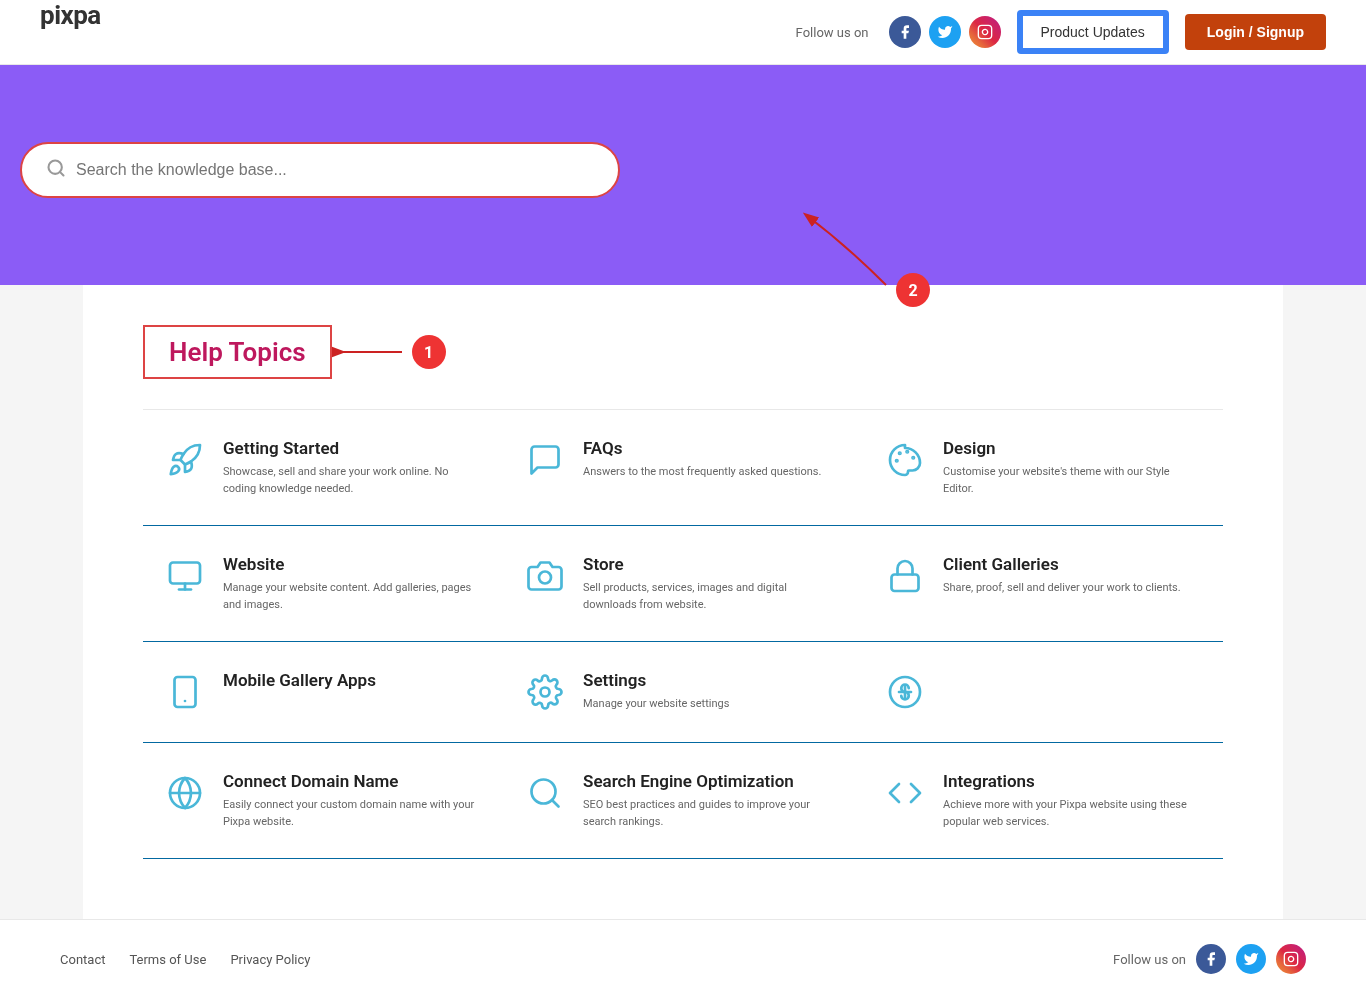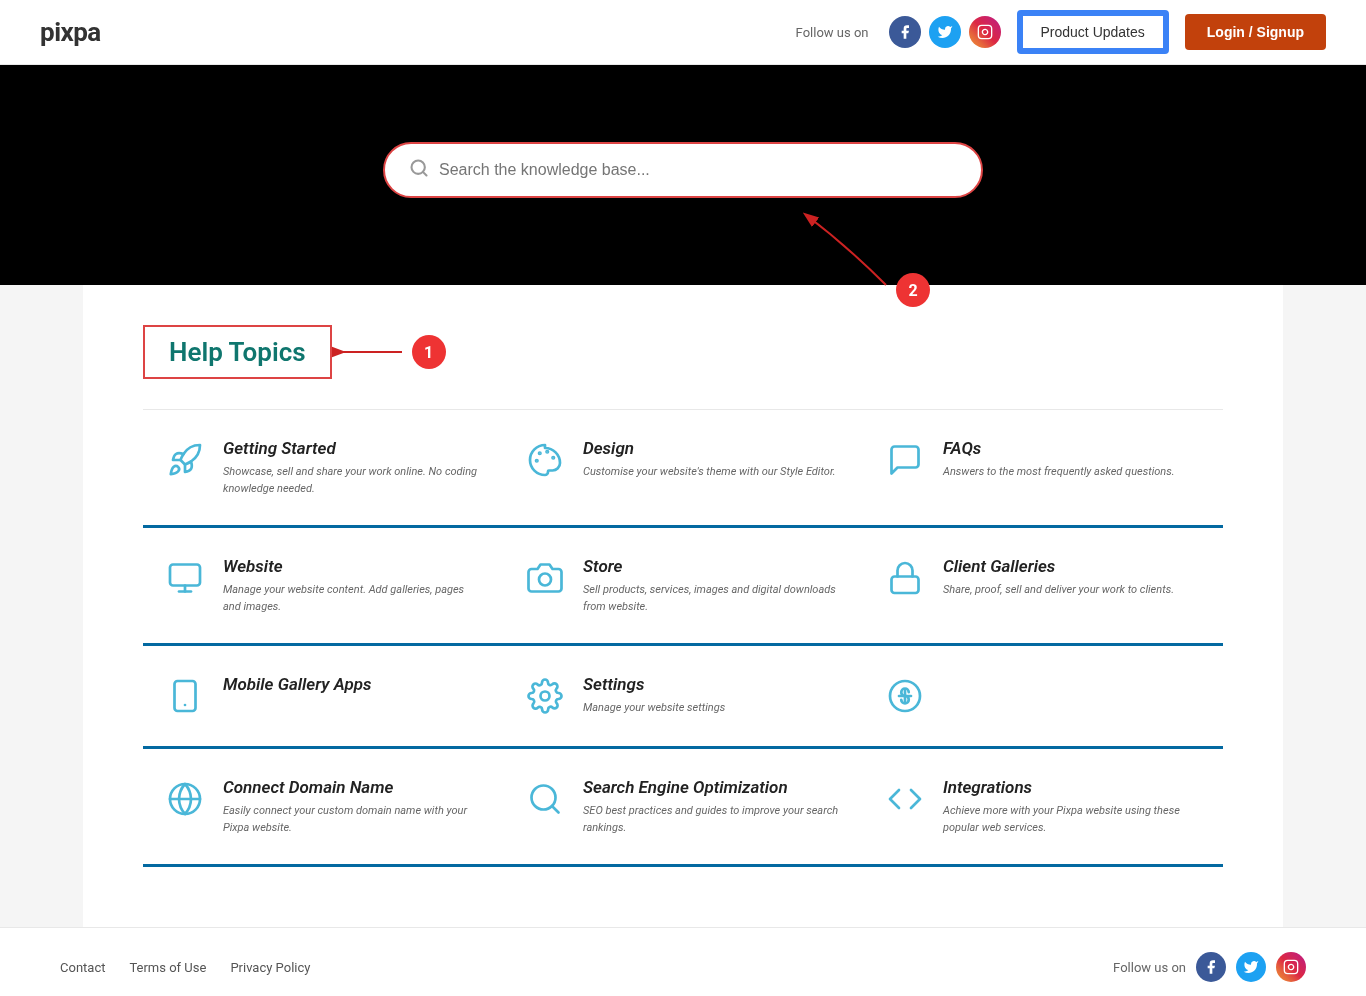--- a/index.html
+++ b/index.html
@@ -5,21 +5,20 @@
     * { margin: 0; padding: 0; box-sizing: border-box; }
     body { font-family: -apple-system, BlinkMacSystemFont, 'Segoe UI', Roboto, sans-serif; background: #f5f5f5; color: #333; }
 
     
     .header {
       background: #fff;
       border-bottom: 1px solid #e8e8e8;
       padding: 0 40px;
       height: 65px;
       display: flex;
-      align-items: center;
       justify-content: space-between;
     }
     .logo {
       font-size: 26px;
       font-weight: 700;
       color: #333;
       letter-spacing: -0.5px;
     }
     .header-right {
       display: flex;
@@ -66,24 +65,23 @@
       border: none;
       padding: 10px 22px;
       border-radius: 4px;
       font-size: 14px;
       cursor: pointer;
       font-weight: 600;
     }
 
     
     .hero {
-      background: #000000;
+      background: #8b5cf6;
       padding: 50px 20px 60px;
       display: flex;
-      justify-content: center;
       align-items: center;
       min-height: 220px;
       position: relative;
     }
     .search-box {
       background: #fff;
       border: 2px solid #d44;
       border-radius: 40px;
       width: 600px;
       padding: 14px 24px;
@@ -117,37 +115,36 @@
       display: flex;
       align-items: center;
       margin-bottom: 30px;
       position: relative;
     }
     .help-topics-heading {
       border: 2px solid #d44;
       padding: 10px 24px;
       font-size: 26px;
       font-weight: 600;
-      color: #0f766e;
+      color: #be185d;
     }
 
     
     .topics-grid {
       display: grid;
       grid-template-columns: 1fr 1fr 1fr;
       gap: 0;
     }
     .topic-item {
       display: flex;
       align-items: flex-start;
       gap: 16px;
       padding: 28px 20px;
-      border-bottom: 3px solid #0369a1;
+      border-bottom: 1px solid #0369a1;
       cursor: pointer;
-      font-style: italic;
     }
     .topic-icon {
       width: 44px;
       height: 44px;
       flex-shrink: 0;
       display: flex;
       align-items: center;
       justify-content: center;
     }
     .topic-icon svg {
@@ -287,41 +284,41 @@
   </svg>
     </div>
     <div class="topic-text">
       <h3>Getting Started</h3>
       <p>Showcase, sell and share your work online. No coding knowledge needed.</p>
     </div>
   </div>
       <div class="topic-item">
     <div class="topic-icon">
       <svg viewBox="0 0 24 24" fill="none" stroke="#4ab7d8" stroke-width="1.8" stroke-linecap="round" stroke-linejoin="round">
+    <path d="M21 15a2 2 0 01-2 2H7l-4 4V5a2 2 0 012-2h14a2 2 0 012 2z"></path>
+  </svg>
+    </div>
+    <div class="topic-text">
+      <h3>FAQs</h3>
+      <p>Answers to the most frequently asked questions.</p>
+    </div>
+  </div>
+      <div class="topic-item">
+    <div class="topic-icon">
+      <svg viewBox="0 0 24 24" fill="none" stroke="#4ab7d8" stroke-width="1.8" stroke-linecap="round" stroke-linejoin="round">
     <circle cx="13.5" cy="6.5" r=".5" fill="#4ab7d8"></circle>
             <circle cx="17.5" cy="10.5" r=".5" fill="#4ab7d8"></circle>
     <circle cx="8.5" cy="7.5" r=".5" fill="#4ab7d8"></circle>
             <circle cx="6.5" cy="12.5" r=".5" fill="#4ab7d8"></circle>
     <path d="M12 2C6.48 2 2 6.48 2 12s4.48 10 10 10c1.1 0 2-.9 2-2v-.5c0-.28.22-.5.5-.5H17c2.76 0 5-2.24 5-5 0-5.52-4.48-10-10-10z"></path>
   </svg>
     </div>
     <div class="topic-text">
       <h3>Design</h3>
       <p>Customise your website's theme with our Style Editor.</p>
-    </div>
-  </div>
-      <div class="topic-item">
-    <div class="topic-icon">
-      <svg viewBox="0 0 24 24" fill="none" stroke="#4ab7d8" stroke-width="1.8" stroke-linecap="round" stroke-linejoin="round">
-    <path d="M21 15a2 2 0 01-2 2H7l-4 4V5a2 2 0 012-2h14a2 2 0 012 2z"></path>
-  </svg>
-    </div>
-    <div class="topic-text">
-      <h3>FAQs</h3>
-      <p>Answers to the most frequently asked questions.</p>
     </div>
   </div>
       <div class="topic-item">
     <div class="topic-icon">
       <svg viewBox="0 0 24 24" fill="none" stroke="#4ab7d8" stroke-width="1.8" stroke-linecap="round" stroke-linejoin="round">
     <rect x="2" y="3" width="20" height="14" rx="2" ry="2"></rect>
             <line x1="8" y1="21" x2="16" y2="21"></line>
             <line x1="12" y1="17" x2="12" y2="21"></line>
   </svg>
     </div>

